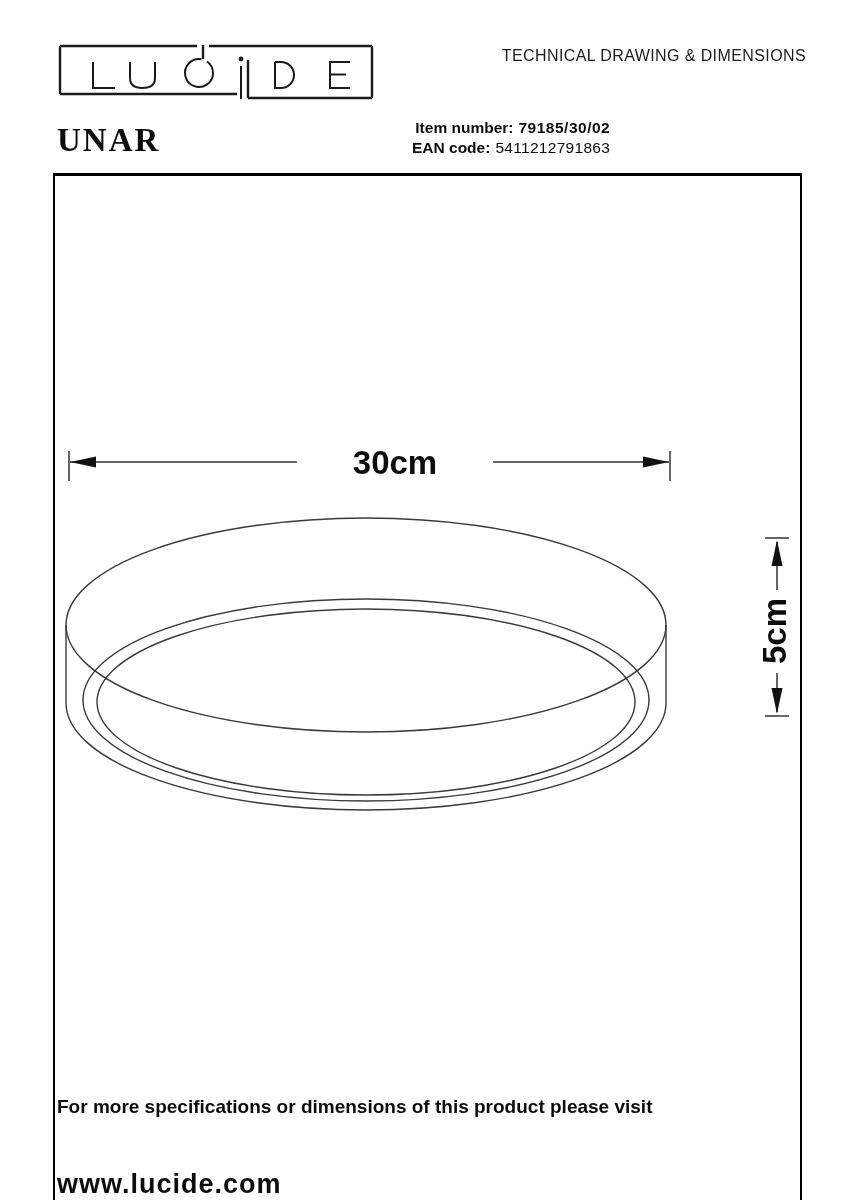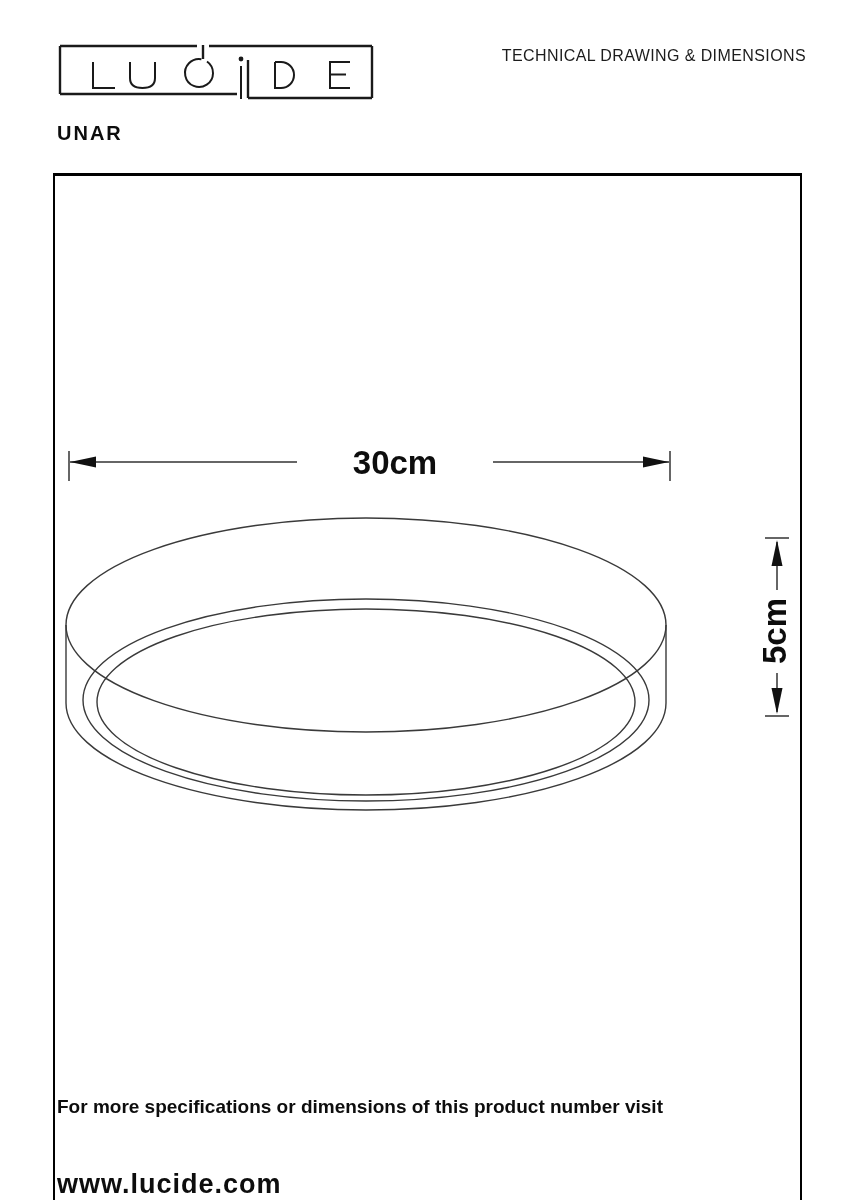--- a/index.html
+++ b/index.html
@@ -15,21 +15,21 @@
   }
   
   .logo{position:absolute;left:57px;top:42px;width:318px;height:60px;}
   .doc-title{
     position:absolute;right:42px;top:47px;
     font-size:16px;letter-spacing:.4px;color:#1c1c1c;
     white-space:nowrap;
   }
   .product-name{
     position:absolute;left:57px;top:122px;
-    font-size:20px;font-weight:700;letter-spacing:2px;color:#0d0d0d;
+    font-size:33px;font-weight:700;letter-spacing:2px;color:#0d0d0d;font-family:Liberation Serif, serif;
   }
   .item-block{
     position:absolute;left:412px;top:118px;
     font-size:15.5px;line-height:20px;color:#0d0d0d;
     white-space:nowrap;
   }
   .item-block .lbl{font-weight:700;margin-right:5px;}
   .item-block .val-bold{font-weight:700;letter-spacing:.5px;}
   .item-block .val{font-weight:400;letter-spacing:.3px;}
   
@@ -79,20 +79,28 @@
       <circle cx="184" cy="17" r="2.4" fill="#1a1a1a" stroke="none"></circle>
       <path d="M218,20 L218,46 L224,46 A13 13 0 0 0 224,20 L218,20"></path>
       <path d="M293,20 H273 V46 H293 M273,32.5 H289"></path>
     </g>
   </svg>
 
   <div class="doc-title">TECHNICAL DRAWING &amp; DIMENSIONS</div>
 
   <div class="product-name">UNAR</div>
 
+  <div class="item-block">
+    <div>
+      <span class="lbl">Item number:</span><span class="val-bold">79185/30/02</span>
+    </div>
+    <div>
+      <span class="lbl">EAN code:</span><span class="val">5411212791863</span>
+    </div>
+  </div>
 
   <div class="draw-box">
     <svg viewBox="0 0 745 903" role="img" aria-label="round surface-mounted ceiling lamp, three-quarter view">
 
       <g stroke="#333" stroke-width="1.5" fill="none">
         <path d="M14,275 V305"></path>
         <path d="M615,275 V305"></path>
         <path d="M15,286 H242"></path>
         <path d="M438,286 H614"></path>
         <polygon points="15,286 41,280.5 41,291.5" fill="#111" stroke="none"></polygon>
@@ -114,16 +122,16 @@
         <path d="M710,540 H734"></path>
         <path d="M722,366 V414"></path>
         <path d="M722,497 V536"></path>
         <polygon points="722,364 716.5,390 727.5,390" fill="#111" stroke="none"></polygon>
         <polygon points="722,538 716.5,512 727.5,512" fill="#111" stroke="none"></polygon>
       </g>
       <text class="dim-label" x="722" y="464" text-anchor="middle" transform="rotate(-90 722 455)">5cm</text>
     </svg>
   </div>
 
-  <div class="footer-note">For more specifications or dimensions of this product number visit</div>
+  <div class="footer-note">For more specifications or dimensions of this product please visit</div>
   <a class="footer-site" href="#">www.lucide.com</a>
 
 </div>
 
 </body></html>

